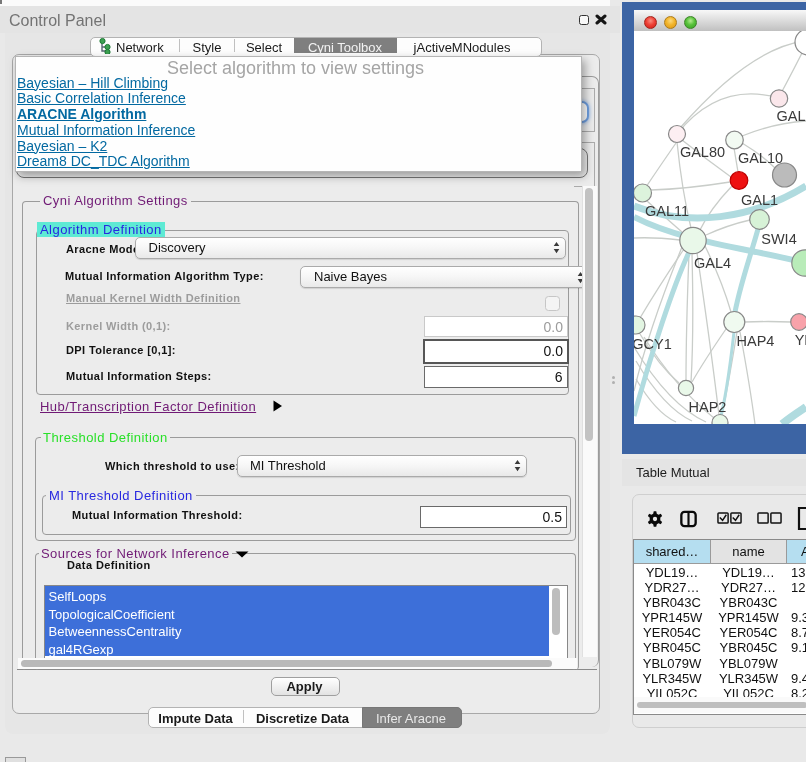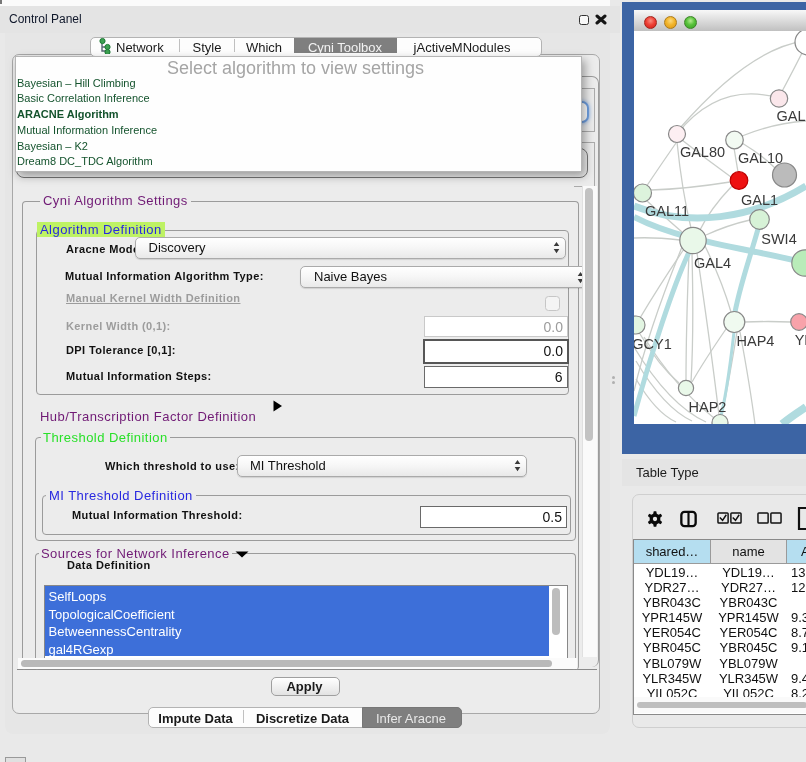--- a/index.html
+++ b/index.html
@@ -16,21 +16,21 @@
   .field{position:absolute;background:#fff;}
   .ftxt{position:absolute;right:4px;font-size:14px;color:#111;}
 </style>
 </head>
 <body>
 
 <div class="abs" style="left:0;top:0;width:610px;height:6px;background:#fbfbfb;border-bottom:1px solid #d8d8d8;"></div>
 <div class="abs" style="left:0;top:0;width:2px;height:4px;background:#777;"></div>
 
 <div class="abs" style="left:0;top:6px;width:620px;height:27px;background:#e4e4e4;"></div>
-<div class="abs" style="left:9px;top:12px;font-size:12px;color:#0f172a;">Control Panel</div>
+<div class="abs" style="left:9px;top:12px;font-size:16px;color:#737373;">Control Panel</div>
 
 <div class="abs" style="left:579px;top:14.5px;width:8px;height:8px;border:1.6px solid #333;border-radius:2.5px;background:#f8f8f8;"></div>
 <svg class="abs" style="left:595px;top:14px;" width="12" height="11" viewBox="0 0 12 11">
  <path d="M2 2 L10 9 M10 2 L2 9" stroke="#151515" stroke-width="3" fill="none" stroke-linecap="round"></path>
 </svg>
 
 <div class="abs" style="left:5px;top:33px;width:605px;height:701px;background:#e6e6e6;border-radius:0 0 8px 8px;"></div>
 
 <div class="abs" style="left:12px;top:54px;width:586px;height:658px;background:#ececec;border:1px solid #a8a8a8;border-radius:7px;"></div>
 
@@ -39,37 +39,37 @@
 <div class="abs" style="left:179px;top:39px;width:1px;height:13px;background:#c0c0c0;"></div>
 <div class="abs" style="left:233.5px;top:39px;width:1px;height:13px;background:#c0c0c0;"></div>
 <svg class="abs" style="left:99px;top:37px" width="15" height="17" viewBox="0 0 15 17">
   <path d="M3 6 L3 14 L8 14 M3 10 L8 10" stroke="#5a6675" stroke-width="1.4" fill="none"></path>
   <circle cx="3.5" cy="4" r="2.6" fill="#3da152" stroke="#1e7a35"></circle>
   <circle cx="8.5" cy="10" r="2.6" fill="#3da152" stroke="#1e7a35"></circle>
   <circle cx="8.5" cy="15" r="2.6" fill="#3da152" stroke="#1e7a35"></circle>
 </svg>
 <div class="abs" style="left:116px;top:40px;width:64px;text-align:left;font-size:13px;color:#1a1a1a;">Network</div>
 <div class="abs" style="left:186px;top:40px;width:42px;text-align:center;font-size:13px;color:#1a1a1a;">Style</div>
-<div class="abs" style="left:240px;top:40px;width:48px;text-align:center;font-size:13px;color:#1a1a1a;">Which</div>
+<div class="abs" style="left:240px;top:40px;width:48px;text-align:center;font-size:13px;color:#1a1a1a;">Select</div>
 <div class="abs" style="left:293px;top:40px;width:104px;text-align:center;font-size:13px;color:#f3f3f3;">Cyni Toolbox</div>
 <div class="abs" style="left:402px;top:40px;width:120px;text-align:center;font-size:13px;color:#1a1a1a;">jActiveMNodules</div>
 
 <div class="abs" style="left:560px;top:75.5px;width:38px;height:590px;border:1px solid #9c9c9c;border-radius:7px;border-left:none;border-bottom:none;"></div>
 <div class="abs" style="left:574px;top:87.5px;width:20px;height:42px;border:1px solid #ababab;border-left:none;"></div>
 <div class="abs" style="left:574px;top:142px;width:20px;height:43px;border:1px solid #ababab;border-left:none;"></div>
 <div class="abs" style="left:542px;top:100.8px;width:43px;height:18px;border:2px solid #6f9fe0;border-radius:7px;box-shadow:0 0 4px #7aa8e8;background:#fff;"></div>
 <div class="abs" style="left:16px;top:148px;width:570px;height:28px;border:1.5px solid #777;border-radius:8px;background:#ececec;"></div>
 
 <div class="abs" style="left:17px;top:669px;width:580px;height:1px;background:#8a8a8a;"></div>
 
 <div class="abs" style="left:22px;top:201px;width:555px;height:468px;border:1px solid #9b9b9b;border-radius:4px;border-bottom:none;"></div>
 <div class="abs glbl" style="left:40px;top:193px;background:#ececec;padding:0 3px;">Cyni Algorithm Settings</div>
 
 <div class="abs" style="left:36px;top:229.5px;width:531px;height:163px;border:1px solid #9b9b9b;border-radius:4px;"></div>
-<div class="abs glbl" style="left:37px;top:222px;background:#bef264;padding:0 3px;color:#2828e0;">Algorithm Definition</div>
+<div class="abs glbl" style="left:37px;top:222px;background:#5eead4;padding:0 3px;color:#2828e0;">Algorithm Definition</div>
 
 <div class="abs lbl" style="left:42px;top:243px;">Aracne Mode:</div>
 <div class="combo" style="left:134.5px;top:236.5px;width:429px;height:20px;">
     <span class="ct">Discovery</span>
   <svg class="carr" viewBox="0 0 9 16">
       <path d="M4.5 2 L7.5 6.5 L1.5 6.5 Z M4.5 14 L7.5 9.5 L1.5 9.5 Z" fill="#3a3a3a"></path>
     </svg>
 </div>
 
 <div class="abs lbl" style="left:41px;top:270px;">Mutual Information Algorithm Type:</div>
@@ -91,21 +91,21 @@
 <div class="abs lbl" style="left:42px;top:343.5px;">DPI Tolerance [0,1]:</div>
 <div class="field" style="left:423px;top:339px;width:142px;height:20.5px;border:2px solid #565656;">
     <span class="ftxt" style="top:2px;">0.0</span>
   </div>
 
 <div class="abs lbl" style="left:42px;top:370px;">Mutual Information Steps:</div>
 <div class="field" style="left:423.5px;top:366px;width:142px;height:20px;border:1.5px solid #6a6a6a;">
     <span class="ftxt" style="top:2px;">6</span>
   </div>
 
-<div class="abs glbl" style="left:40px;top:409px;">Hub/Transcription Factor Definition</div>
+<div class="abs glbl" style="left:40px;top:399px;text-decoration:underline;">Hub/Transcription Factor Definition</div>
 <svg class="abs" style="left:272px;top:400px;" width="11" height="12" viewBox="0 0 11 12">
     <path d="M1.5 0.5 L10 6 L1.5 11.5 Z" fill="#000"></path>
   </svg>
 
 <div class="abs" style="left:35px;top:436.5px;width:539px;height:102px;border:1px solid #9b9b9b;border-radius:4px;"></div>
 <div class="abs glbl" style="left:41px;top:429.5px;background:#ececec;padding:0 2px;color:#29e029;">Threshold Definition</div>
 
 <div class="abs lbl" style="left:81px;top:459.5px;">Which threshold to use:</div>
 <div class="combo" style="left:237px;top:455px;width:288px;height:19.5px;">
     <span class="ct" style="left:12px;top:2px;">MI Threshold</span>
@@ -147,21 +147,21 @@
 
 <div class="abs" style="left:148px;top:707px;width:312px;height:19px;background:#fdfdfd;border:1px solid #b3b3b3;border-radius:5px;"></div>
 <div class="abs" style="left:362px;top:707px;width:98px;height:19px;background:#7f7f7f;border:1px solid #777;border-radius:0 5px 5px 0;"></div>
 <div class="abs" style="left:242.5px;top:710px;width:1px;height:13px;background:#c0c0c0;"></div>
 <div class="abs" style="left:148px;top:710.5px;width:95px;text-align:center;font-size:13px;font-weight:bold;color:#1a1a1a;">Impute Data</div>
 <div class="abs" style="left:243px;top:710.5px;width:119px;text-align:center;font-size:13px;font-weight:bold;color:#1a1a1a;">Discretize Data</div>
 <div class="abs" style="left:362px;top:710.5px;width:98px;text-align:center;font-size:13px;color:#e8e8e8;">Infer Aracne</div>
 
 <div class="abs" style="left:15px;top:56px;width:565px;height:114px;background:#fefefe;border:1px solid #b5b5b5;box-shadow:3px 4px 9px rgba(0,0,0,0.35);z-index:50;"></div>
 <div class="abs" style="left:13px;top:58px;width:565px;text-align:center;font-size:18px;color:#a5a5a5;z-index:51;">Select algorithm to view settings</div>
-<div class="abs" style="left:17px;top:75.5px;font-size:11px;color:#14532d;line-height:15.8px;z-index:51;">Bayesian – Hill Climbing<br>Basic Correlation Inference<br><b>ARACNE Algorithm</b><br>Mutual Information Inference<br>Bayesian – K2<br>Dream8 DC_TDC Algorithm</div>
+<div class="abs" style="left:17px;top:75.5px;font-size:14px;color:#0369a1;line-height:15.8px;z-index:51;text-decoration:underline;">Bayesian – Hill Climbing<br>Basic Correlation Inference<br><b>ARACNE Algorithm</b><br>Mutual Information Inference<br>Bayesian – K2<br>Dream8 DC_TDC Algorithm</div>
 
 <div class="abs" style="left:612px;top:376px;width:3px;height:3px;border-radius:50%;background:#b0b0b0;"></div>
 <div class="abs" style="left:612px;top:381px;width:3px;height:3px;border-radius:50%;background:#b0b0b0;"></div>
 
 <div class="abs" style="left:622px;top:2px;width:184px;height:452px;background:#3c64a4;"></div>
 
 <div class="abs" style="left:634px;top:10px;width:172px;height:21px;background:linear-gradient(#f8f8f8,#dcdcdc 50%,#c0c0c0);border-bottom:1px solid #8e8e8e;"></div>
 <div class="abs" style="left:643.5px;top:16px;width:11px;height:11px;border-radius:50%;background:radial-gradient(circle at 50% 35%,#f98d81 0%,#ee4338 45%,#d01d14 100%);border:0.5px solid #a3241c;"></div>
 <div class="abs" style="left:663.5px;top:16px;width:11px;height:11px;border-radius:50%;background:radial-gradient(circle at 50% 35%,#fcd97e 0%,#f2b52c 45%,#dd9615 100%);border:0.5px solid #ad7b19;"></div>
 <div class="abs" style="left:683.5px;top:16px;width:11px;height:11px;border-radius:50%;background:radial-gradient(circle at 50% 35%,#b4ec8f 0%,#59c23c 45%,#35a023 100%);border:0.5px solid #3d8427;"></div>
@@ -233,21 +233,21 @@
     <text x="78.5" y="236.5">GAL4</text>
     <text x="145" y="213">SWI4</text>
     <text x="176" y="314">YHR</text>
     <text x="121.5" y="314.5">HAP4</text>
     <text x="18" y="318">GCY1</text>
     <text x="73.5" y="380.5">HAP2</text>
   </g>
 </svg>
 
 <div class="abs" style="left:622px;top:459px;width:184px;height:27px;background:#e4e4e4;"></div>
-<div class="abs" style="left:636px;top:465px;font-size:13px;color:#1c1c1c;">Table Type</div>
+<div class="abs" style="left:636px;top:465px;font-size:13px;color:#1c1c1c;">Table Mutual</div>
 
 <div class="abs" style="left:631.5px;top:494px;width:180px;height:232px;background:#e9e9e9;border:1px solid #cfcfcf;border-radius:7px;"></div>
 
 <svg class="abs" style="left:646px;top:510px;" width="18" height="18" viewBox="0 0 20 20">
   <path fill="#0a0a0a" d="M8.6 1.5 L11.4 1.5 L12 4.2 A6 6 0 0 1 13.9 5.3 L16.5 4.3 L17.9 6.7 L15.8 8.6 A6 6 0 0 1 15.8 11.4 L17.9 13.3 L16.5 15.7 L13.9 14.7 A6 6 0 0 1 12 15.8 L11.4 18.5 L8.6 18.5 L8 15.8 A6 6 0 0 1 6.1 14.7 L3.5 15.7 L2.1 13.3 L4.2 11.4 A6 6 0 0 1 4.2 8.6 L2.1 6.7 L3.5 4.3 L6.1 5.3 A6 6 0 0 1 8 4.2 Z"></path>
   <circle cx="10" cy="10" r="2.4" fill="#e9e9e9"></circle>
 </svg>
 <svg class="abs" style="left:680px;top:510px;" width="17" height="18" viewBox="0 0 19 19">
   <rect x="1.5" y="1.5" width="16" height="16" rx="3.5" fill="none" stroke="#0a0a0a" stroke-width="2.6"></rect>
   <line x1="9.5" y1="2" x2="9.5" y2="17" stroke="#0a0a0a" stroke-width="2.4"></line>

